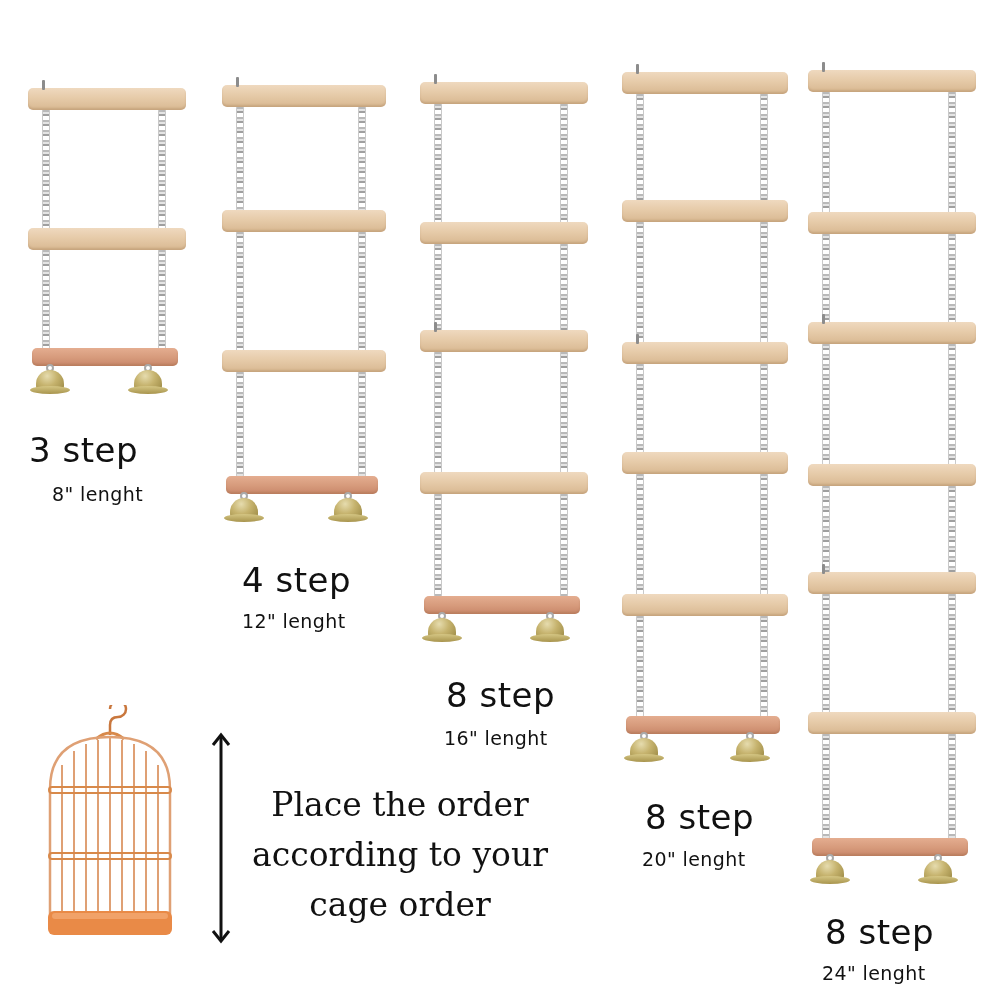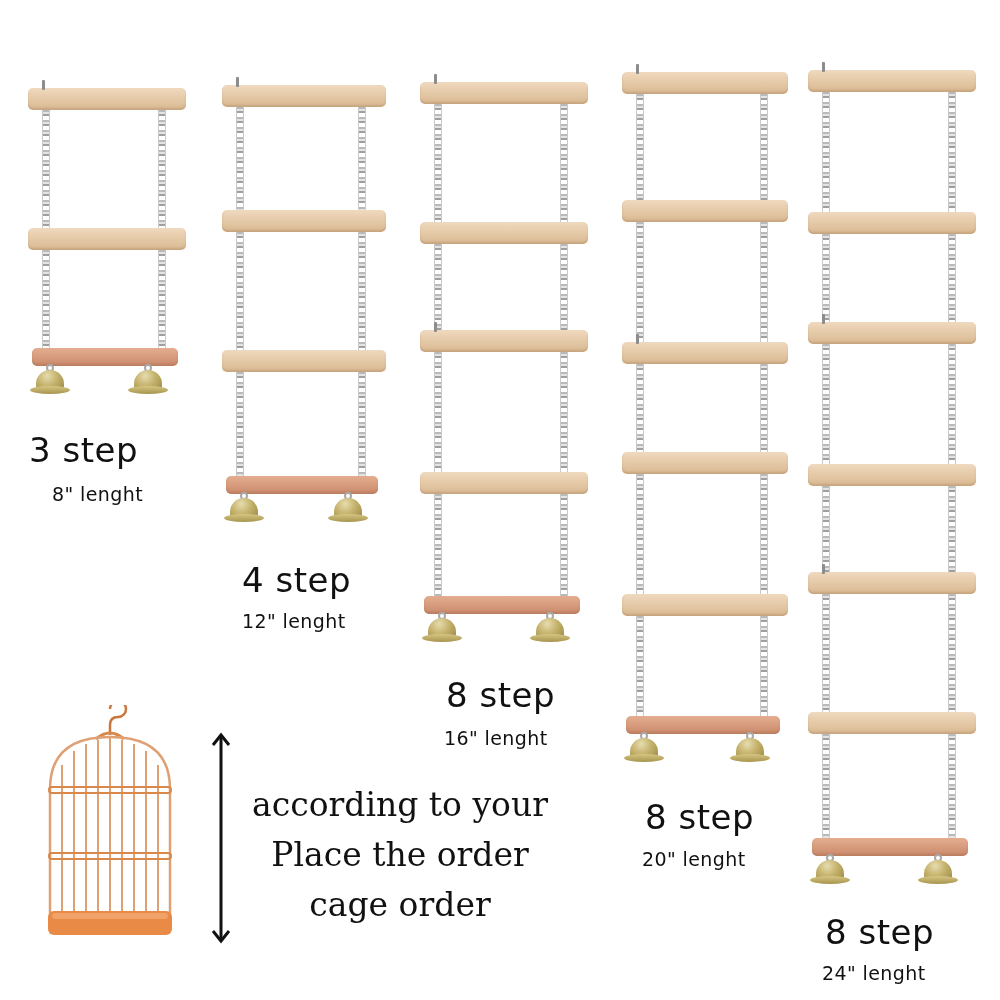--- a/index.html
+++ b/index.html
@@ -190,17 +190,17 @@
 
   <div class="arrow">
     <svg width="20" height="212" viewBox="0 0 20 212">
       <line x1="10" y1="4" x2="10" y2="208" stroke="#111" stroke-width="3"></line>
       <polyline points="2,13 10,3 18,13" fill="none" stroke="#111" stroke-width="3"></polyline>
       <polyline points="2,199 10,209 18,199" fill="none" stroke="#111" stroke-width="3"></polyline>
     </svg>
   </div>
 
   <div class="note">
+    <div>Place the order</div>
     <div>according to your</div>
-    <div>Place the order</div>
     <div>cage order</div>
   </div>
 </div>
 
 </body></html>

